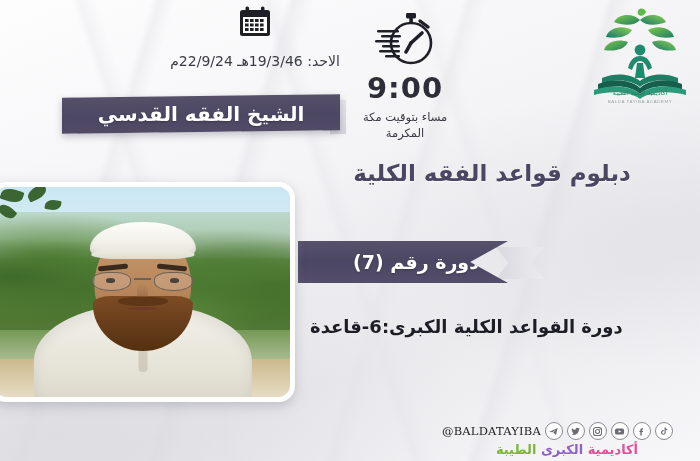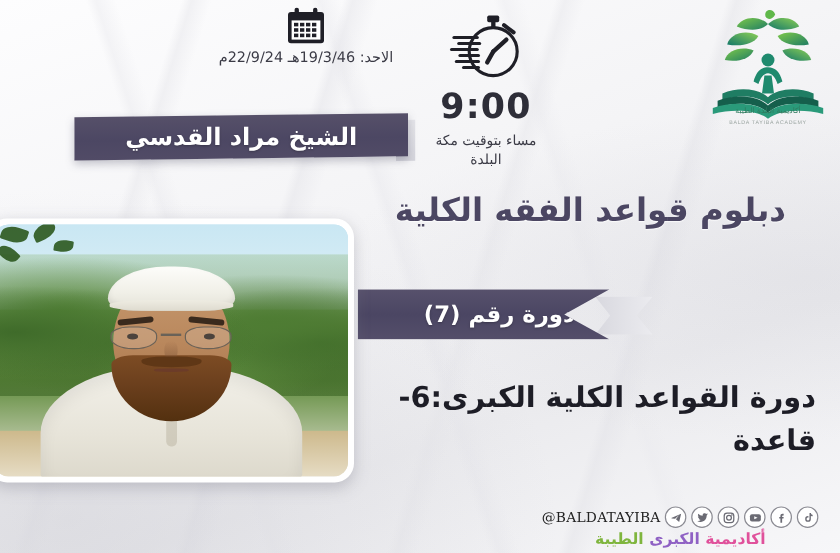--- a/index.html
+++ b/index.html
@@ -17,21 +17,21 @@
   }
   
   .vignette{position:absolute;inset:0;pointer-events:none;
     background:
       radial-gradient(ellipse at 8% 94%, rgba(180,180,190,.28) 0%, rgba(255,255,255,0) 45%),
       radial-gradient(ellipse at 95% 50%, rgba(190,190,200,.18) 0%, rgba(255,255,255,0) 42%);}
 
   
   .cal-block{position:absolute;left:110px;top:6px;width:290px;text-align:center;}
   .cal-ico{width:34px;height:32px;margin:0 auto;display:block;}
-  .cal-date{margin-top:3px;font-size:12px;color:#3b3b46;letter-spacing:.2px;
+  .cal-date{margin-top:15px;font-size:14px;color:#3b3b46;letter-spacing:.2px;
     font-family:"DejaVu Sans","Liberation Sans",sans-serif;direction:rtl;}
 
   
   .clock-block{position:absolute;left:345px;top:8px;width:120px;text-align:center;}
   .clock-ico{width:64px;height:64px;margin:0 auto;display:block;}
   .clock-time{font-size:29px;font-weight:bold;color:#2e2e38;letter-spacing:1px;line-height:1;margin-top:2px;
     font-family:"DejaVu Sans","Liberation Sans",sans-serif;}
   .clock-sub{font-size:11.5px;color:#3a3a45;line-height:1.35;margin-top:7px;direction:rtl;}
 
   
@@ -48,40 +48,40 @@
     transform:skewY(-0.7deg);}
   .name-banner .inner{position:absolute;inset:0;display:flex;align-items:center;justify-content:center;
     transform:skewY(0.7deg);}
   .name-banner span{color:#ffffff;font-size:20px;font-weight:bold;direction:rtl;letter-spacing:.3px;
     text-shadow:0 1px 2px rgba(0,0,0,.25);}
   .banner-tail{position:absolute;left:330px;top:100px;width:16px;height:34px;
     background:linear-gradient(180deg,#e2e2e7,#cfcfd7);transform:skewY(-1deg);opacity:.85;}
 
   
   .main-title{position:absolute;right:18px;top:160px;width:380px;text-align:center;
-    color:#4b4662;font-size:27px;font-weight:bold;direction:rtl;letter-spacing:.5px;
+    color:#4b4662;font-size:23px;font-weight:bold;direction:rtl;letter-spacing:.5px;
     text-shadow:0 1px 1px rgba(255,255,255,.8);}
 
   
   .ribbon-wrap{position:absolute;left:298px;top:241px;width:210px;height:42px;}
   .ribbon{position:absolute;inset:0;
     background:linear-gradient(180deg,#57516c 0%,#4b4663 50%,#544e6a 100%);
     box-shadow:0 3px 6px rgba(90,90,110,.3);
     clip-path:polygon(0 0, 100% 0, 100% 0, 82% 50%, 100% 100%, 100% 100%, 0 100%);}
   .ribbon .inner{position:absolute;inset:0;display:flex;align-items:center;justify-content:center;
     padding-left:26px;}
   .ribbon span{color:#fff;font-size:19px;font-weight:bold;direction:rtl;letter-spacing:1px;
     text-shadow:0 1px 2px rgba(0,0,0,.25);}
   .ribbon-shadow{position:absolute;left:496px;top:247px;width:48px;height:32px;
     background:linear-gradient(90deg,#d6d6dd,#ececf0);
     clip-path:polygon(0 0, 100% 0, 72% 50%, 100% 100%, 0 100%, 26% 50%);opacity:.9;}
 
   
-  .desc{position:absolute;right:20px;top:313px;width:370px;text-align:right;
-    color:#1d1d26;font-size:24px;font-weight:bold;line-height:1.5;direction:rtl;}
+  .desc{position:absolute;right:20px;top:313px;width:370px;text-align:left;
+    color:#1d1d26;font-size:18px;font-weight:bold;line-height:1.5;direction:rtl;}
 
   
   .photo-frame{position:absolute;left:-10px;top:182px;width:305px;height:220px;
     background:#ffffff;border-radius:16px;padding:5px;box-sizing:border-box;
     box-shadow:0 4px 12px rgba(120,120,135,.35);}
   .photo{position:relative;width:100%;height:100%;border-radius:12px;overflow:hidden;
     background:linear-gradient(180deg,#bfe2f0 0%,#cfe9f2 22%,#8fb75f 40%,#5f8b3c 62%,#e9e6db 100%);}
   .ph-sky{position:absolute;left:0;top:0;right:0;height:34%;
     background:linear-gradient(180deg,#c9e7f3 0%,#dff0f6 100%);}
   .ph-trees{position:absolute;left:0;top:12%;right:0;height:56%;
@@ -128,21 +128,21 @@
   .ph-beard{position:absolute;left:50%;top:52%;width:34%;height:26%;transform:translateX(-50%);
     background:linear-gradient(180deg,#7d4c24 0%,#6b3f1d 45%,#53300f 100%);
     border-radius:18% 18% 50% 50%/14% 14% 86% 86%;}
   .ph-mous{position:absolute;left:50%;top:52.5%;width:17%;height:4.2%;transform:translateX(-50%);
     background:#5f3716;border-radius:40% 40% 50% 50%;}
   .ph-mouth{position:absolute;left:50%;top:57%;width:10%;height:1.6%;transform:translateX(-50%);
     background:#6b3b2a;border-radius:40%;opacity:.85;}
 
   
   .footer{position:absolute;right:8px;bottom:4px;width:250px;text-align:center;}
-  .f-row1{display:flex;align-items:center;justify-content:center;gap:4px;direction:ltr;margin-top:32px;}
+  .f-row1{display:flex;align-items:center;justify-content:flex-start;gap:4px;direction:ltr;margin-top:32px;}
   .handle{font-size:11.5px;color:#222;font-family:"DejaVu Serif","Liberation Serif",serif;letter-spacing:.2px;}
   .sico{width:16px;height:16px;border:1.1px solid #8a8a92;border-radius:50%;
     display:inline-flex;align-items:center;justify-content:center;background:#fff;}
   .sico svg{display:block;}
   .f-url{margin-top:3px;font-size:13.5px;font-weight:bold;color:#1a1a22;direction:ltr;
     font-family:"DejaVu Serif","Liberation Serif",serif;letter-spacing:.1px;}
   .f-ar{margin-top:2px;font-size:13px;font-weight:bold;direction:rtl;letter-spacing:.5px;}
   .f-ar .c1{color:#e0519b;} .f-ar .c2{color:#8f61c4;} .f-ar .c3{color:#7fb53e;}
 </style>
 </head>
@@ -190,21 +190,21 @@
         <rect x="8" y="27" width="20" height="2.6" rx="1.3"></rect>
         <rect x="2" y="32" width="24" height="2.6" rx="1.3"></rect>
         <rect x="9" y="37" width="18" height="2.6" rx="1.3"></rect>
         <rect x="6" y="42" width="21" height="2.6" rx="1.3"></rect>
         <rect x="12" y="47" width="15" height="2.6" rx="1.3"></rect>
       </g>
     </svg>
     <div class="clock-time">9:00</div>
     <div class="clock-sub">
       <span>مساء بتوقيت مكة</span><br>
-      <span>البلدة</span>
+      <span>المكرمة</span>
     </div>
   </div>
 
   <div class="logo">
     <svg viewBox="0 0 104 104" width="104" height="104">
       <defs>
         <linearGradient id="lg1" x1="0" y1="0" x2="1" y2="1">
           <stop offset="0" stop-color="#7ec94a"></stop>
             <stop offset="1" stop-color="#1f7d63"></stop>
         </linearGradient>
@@ -236,21 +236,21 @@
         <path d="M6 84 C24 78 44 80 52 88 C60 80 80 78 98 84 L98 89 C80 84 60 86 52 93 C44 86 24 84 6 89 Z" fill="#2a9a7a"></path>
       </g>
     </svg>
     <div class="logo-ar">أكاديمية البلدة الطيبة</div>
     <div class="logo-en">BALDA TAYIBA ACADEMY</div>
   </div>
 
   <div class="banner-tail"></div>
   <div class="name-banner">
     <div class="inner">
-      <span>الشيخ مراد القدسي</span>
+      <span>الشيخ الفقه القدسي</span>
     </div>
   </div>
 
   <div class="main-title">دبلوم قواعد الفقه الكلية</div>
 
   <div class="ribbon-shadow"></div>
   <div class="ribbon-wrap">
     <div class="ribbon">
       <div class="inner">
         <span>دورة رقم  (7)</span>

